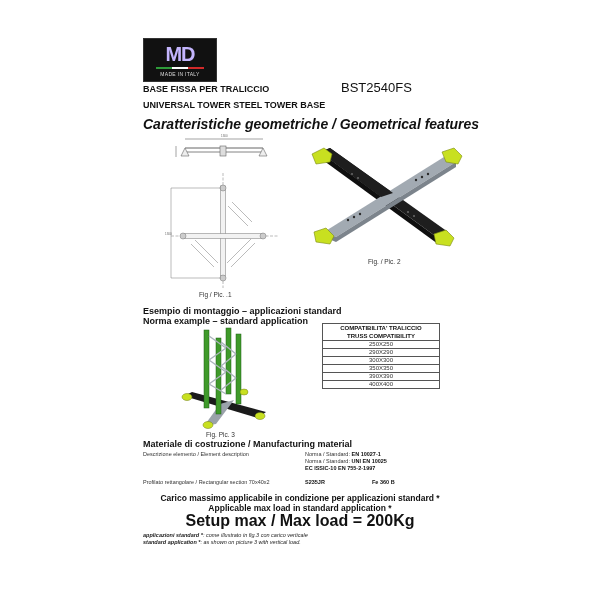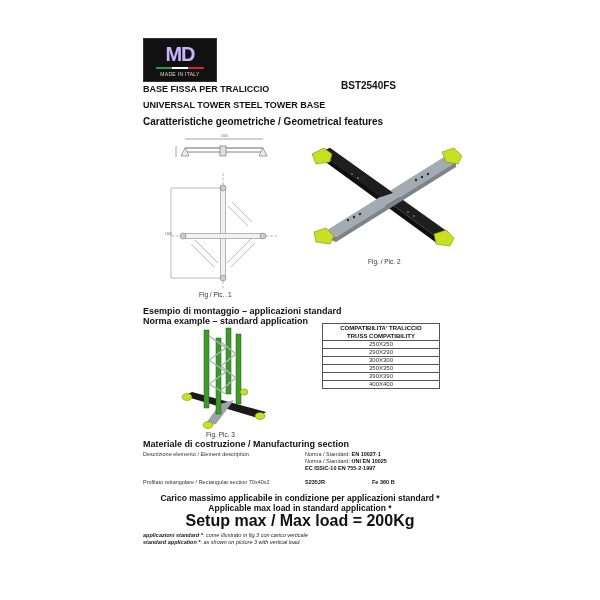--- a/index.html
+++ b/index.html
@@ -4,21 +4,21 @@
 <style>
   html, body { margin:0; padding:0; background:#ffffff; }
   body { width:600px; height:600px; position:relative; overflow:hidden; font-family:"Liberation Sans", sans-serif; color:#111; }
   .abs { position:absolute; }
   .logo { left:143px; top:38px; width:72px; height:42px; background:#111; border:1px solid #333; }
   .logo .md { position:absolute; left:12px; top:5px; width:48px; height:20px; font-weight:bold; font-size:20px; line-height:20px; color:#c4b5fd; letter-spacing:-1px; text-align:center; font-family:"Liberation Sans", sans-serif; }
   .logo .flag { position:absolute; left:12px; top:28px; width:48px; height:2px; display:flex; }
   .logo .flag span { flex:1; }
   .logo .made { position:absolute; left:0; width:72px; top:32px; text-align:center; font-size:5px; color:#ddd; letter-spacing:0.3px; }
   .h-bold { font-weight:bold; font-size:9px; }
-  .code { font-weight:bold; font-size:10px; }
+  .code { font-weight:normal; font-size:13px; }
   .caption { font-size:6.5px; color:#333; }
   .sec { font-weight:bold; font-size:9px; line-height:10px; }
   table.compat { border-collapse:collapse; font-size:6px; }
   table.compat td { border:1px solid #555; text-align:center; padding:0; height:7px; line-height:7px; color:#333; }
   table.compat td.head { font-weight:bold; color:#111; height:16px; line-height:8px; }
   .small { font-size:5.5px; color:#333; }
   .small b { color:#111; }
   .load1 { font-weight:bold; font-size:8.5px; text-align:center; width:320px; }
   .load2 { font-weight:bold; font-size:16px; text-align:center; width:320px; }
   .note { font-size:5.5px; font-style:italic; color:#222; }
@@ -33,21 +33,21 @@
     <span style="background:#2e9b3a"></span>
       <span style="background:#ffffff"></span>
       <span style="background:#d22a2a"></span>
   </div>
   <div class="made">MADE IN ITALY</div>
 </div>
 
 <div class="abs h-bold" style="left:143px; top:84px;">BASE FISSA PER TRALICCIO</div>
 <div class="abs code" style="left:341px; top:80px;">BST2540FS</div>
 <div class="abs h-bold" style="left:143px; top:100px;">UNIVERSAL TOWER STEEL TOWER BASE</div>
-<div class="abs h-bold" style="left:143px; top:116px; font-size:10px;">Caratteristiche geometriche / Geometrical features</div>
+<div class="abs h-bold" style="left:143px; top:116px; font-size:14px;font-style:italic;">Caratteristiche geometriche / Geometrical features</div>
 
 <svg class="abs" style="left:143px; top:128px;" width="160" height="172" viewBox="0 0 160 172">
 
   <g stroke="#666" stroke-width="0.6" fill="none">
     <line x1="42" y1="11" x2="120" y2="11"></line>
     <text x="78" y="9" font-size="3" fill="#666" stroke="none">1300</text>
     <line x1="42" y1="20" x2="120" y2="20" stroke-width="1"></line>
     <line x1="42" y1="24" x2="120" y2="24" stroke-width="0.8"></line>
     <polygon points="38,28 42,20 46,28" fill="#eee"></polygon>
     <polygon points="116,28 120,20 124,28" fill="#eee"></polygon>
@@ -171,21 +171,21 @@
       </tr>
   <tr>
         <td>390X390</td>
       </tr>
   <tr>
         <td>400X400</td>
       </tr>
 </tbody>
   </table>
 
-<div class="abs sec" style="left:143px; top:439px;">Materiale di costruzione / Manufacturing section</div>
+<div class="abs sec" style="left:143px; top:439px;">Materiale di costruzione / Manufacturing material</div>
 <div class="abs small" style="left:143px; top:451px;">Descrizione elemento / Element description</div>
 <div class="abs small" style="left:305px; top:451px;">
   <span>Norma / Standard:</span>
   <b>EN 10027-1</b>
 </div>
 <div class="abs small" style="left:305px; top:458px;">
   <span>Norma / Standard:</span>
   <b>UNI EN 10025</b>
 </div>
 <div class="abs small" style="left:305px; top:465px;">

